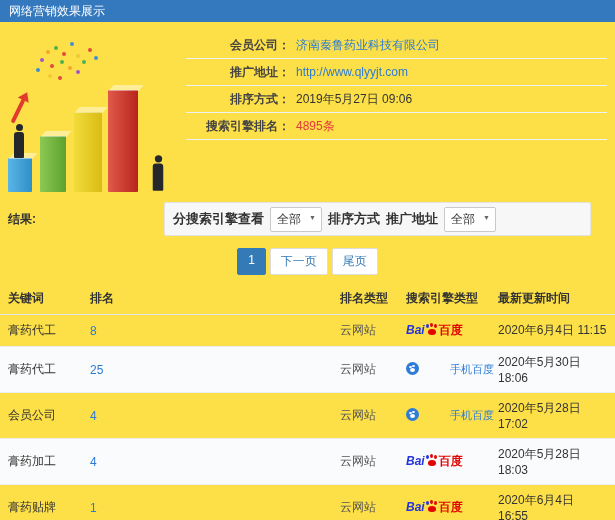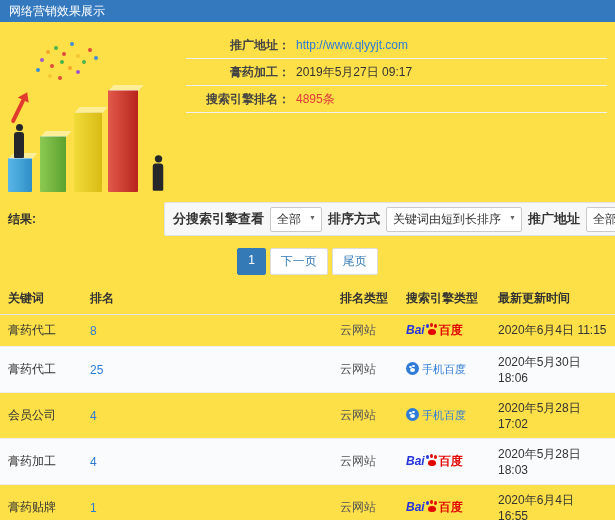--- a/index.html
+++ b/index.html
@@ -70,21 +70,21 @@
   .bd-du { color:#e10601; font-style:normal; }
   .paw { position:relative; display:inline-block; width:12px; height:12px; vertical-align:-2px; margin:0 1px; }
   .paw::before { content:""; position:absolute; left:2px; top:5px; width:8px; height:6px; background:#e10601; border-radius:50% 50% 45% 45%; }
   .paw::after { content:""; position:absolute; left:0; top:0; width:3px; height:4px; background:#2534dc; border-radius:50%;
     box-shadow:4px -1px 0 #e10601, 8px 0 0 #e10601; }
   
   .mb { white-space:nowrap; }
   .mb-icon { position:relative; display:inline-block; width:13px; height:13px; border-radius:50%; background:#2f7cd8; vertical-align:-2px; margin-right:3px; }
   .mb-icon::before { content:""; position:absolute; left:4px; top:6px; width:5px; height:4px; background:#fff; border-radius:50%;
     box-shadow:-2px -3px 0 -1px #fff, 1px -4px 0 -1px #fff, 3px -2px 0 -2px #fff; }
-  .mb-text { color:#2f7cd8; font-size:11px; }
+  .mb-text { color:#2f7cd8; font-size:11px;margin-left:28px; }
 </style>
 </head>
 <body>
 
 <div class="page">
 
   <div class="topbar">
     <span>网络营销效果展示</span>
   </div>
 
@@ -94,41 +94,44 @@
       <span class="bar bar1"></span>
       <span class="bar bar2"></span>
       <span class="bar bar3"></span>
       <span class="bar bar4"></span>
       <span class="arrow"></span>
       <span class="person p1"></span>
       <span class="person p2"></span>
     </div>
     <div class="info">
       <div class="info-row">
+        <span class="info-label">会员公司：</span>
+        <span class="info-value v-link">济南秦鲁药业科技有限公司</span>
+      </div>
+      <div class="info-row">
         <span class="info-label">推广地址：</span>
         <span class="info-value v-link">http://www.qlyyjt.com</span>
       </div>
       <div class="info-row">
-        <span class="info-label">膏药加工：</span>
-        <span class="info-value v-text">2019年5月27日 09:17</span>
+        <span class="info-label">排序方式：</span>
+        <span class="info-value v-text">2019年5月27日 09:06</span>
       </div>
       <div class="info-row">
         <span class="info-label">搜索引擎排名：</span>
         <span class="info-value v-hot">4895条</span>
       </div>
     </div>
   </div>
 
   <div class="results">
     <span class="results-label">结果:</span>
     <div class="filterbox">
       <span class="f-label">分搜索引擎查看</span>
       <span class="select">全部</span>
       <span class="f-label">排序方式</span>
-      <span class="select">关键词由短到长排序</span>
       <span class="f-label">推广地址</span>
       <span class="select">全部</span>
 
     </div>
   </div>
 
   <div class="pagination">
     <span class="page-current">1</span>
     <span class="page-btn">下一页</span>
     <span class="page-btn">尾页</span>

